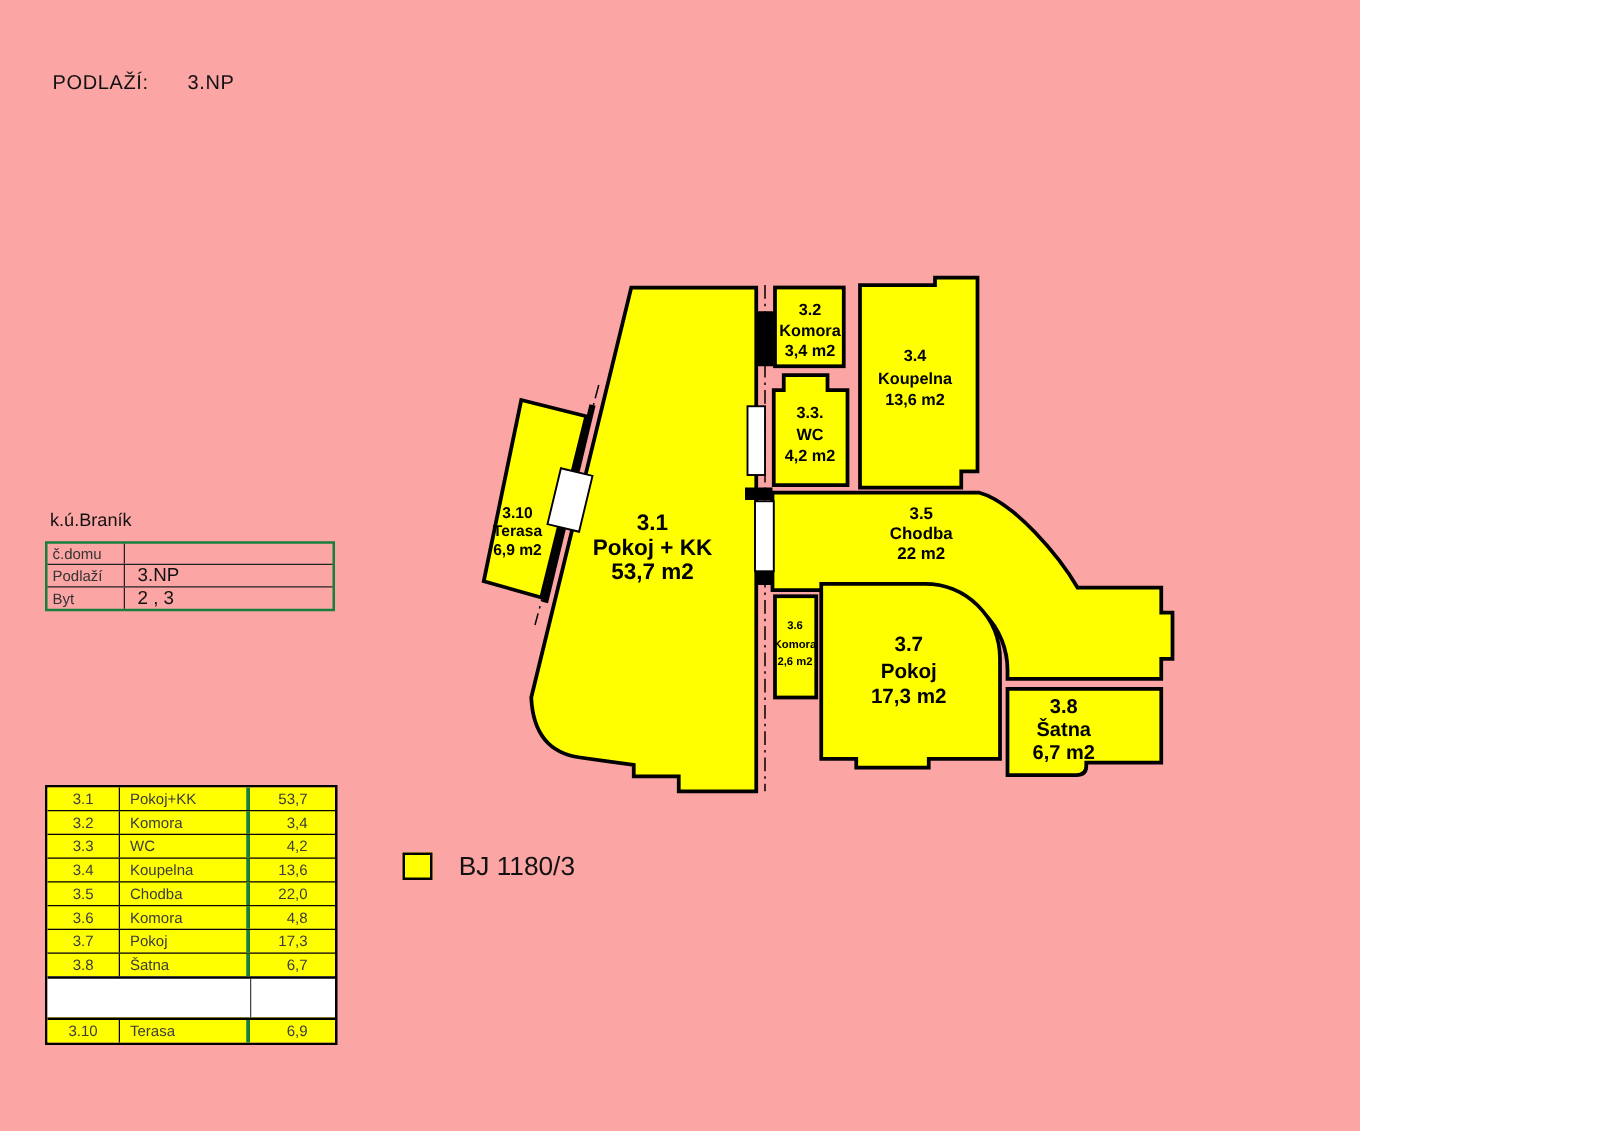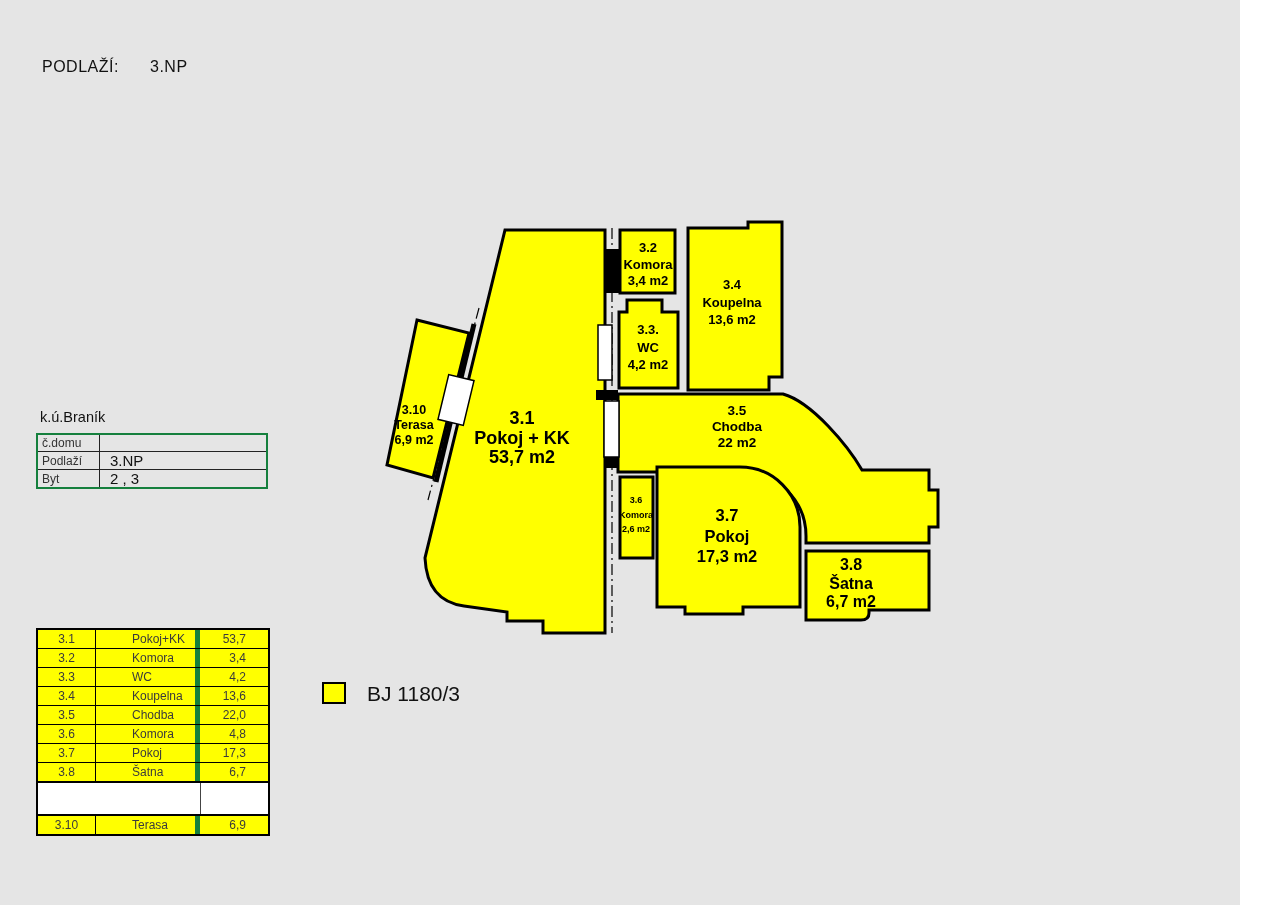--- a/index.html
+++ b/index.html
@@ -1,17 +1,17 @@
 <!DOCTYPE html>
 <html><head>
 <meta charset="utf-8">
 <style>
   html,body{margin:0;padding:0;background:#ffffff;}
   .canvas{
-    position:relative;width:1240px;height:905px;background:#e5e5e5;overflow:hidden;
+    position:relative;width:1088px;height:905px;background:#fca5a5;overflow:hidden;
     font-family:"Liberation Sans",sans-serif;color:#000;
   }
   
   .floor-header{position:absolute;left:42px;top:58px;font-size:16px;letter-spacing:.5px;color:#111;}
   .floor-header .flabel{display:inline-block;}
   .floor-header .fvalue{position:absolute;left:108px;top:0;}
   
   .cad-title{position:absolute;left:40px;top:409px;font-size:14.5px;color:#111;}
   .cad-table{
     position:absolute;left:36px;top:433px;width:228px;height:52px;
@@ -23,21 +23,21 @@
   .cad-value{font-size:15px;color:#111;padding-left:10px;display:flex;align-items:center;}
   
   .area-table{position:absolute;left:36px;top:628px;width:230px;border:2px solid #000;}
   .at-row{display:grid;grid-template-columns:58px 104px 1fr;height:18px;background:#ffff00;border-top:1px solid #000;}
   .at-row:first-child{border-top:none;}
   .at-gap{height:31px;background:#ffffff;border-top:2px solid #000;display:grid;grid-template-columns:162px 1fr;}
   .at-gap .gap-col{border-left:1px solid #444;}
   .at-terrace{border-top:2px solid #000;}
   .at-no,.at-name,.at-val{font-size:12px;color:#3b3b3b;display:flex;align-items:center;overflow:hidden;}
   .at-no{justify-content:center;border-right:1px solid #000;}
-  .at-name{padding-left:8px;border-right:5px solid #15803d;margin-left:28px;}
+  .at-name{padding-left:8px;border-right:3px solid #15803d;}
   .at-val{justify-content:flex-end;padding-right:22px;}
   
   .legend-swatch{position:absolute;left:322px;top:682px;width:20px;height:18px;background:#ffff00;border:2px solid #000;}
   .legend-label{position:absolute;left:367px;top:682px;font-size:21px;font-weight:normal;color:#111;}
   .caption{position:absolute;left:315px;top:746px;font-size:17.5px;color:#1c1c1c;letter-spacing:.3px;}
   
   .plan{position:absolute;left:0;top:0;}
   .room{fill:#ffff00;stroke:#000;stroke-width:3;stroke-linejoin:miter;}
   .stub{fill:#000;stroke:none;}
   .door{fill:#ffffff;stroke:#000;stroke-width:1.5;}

